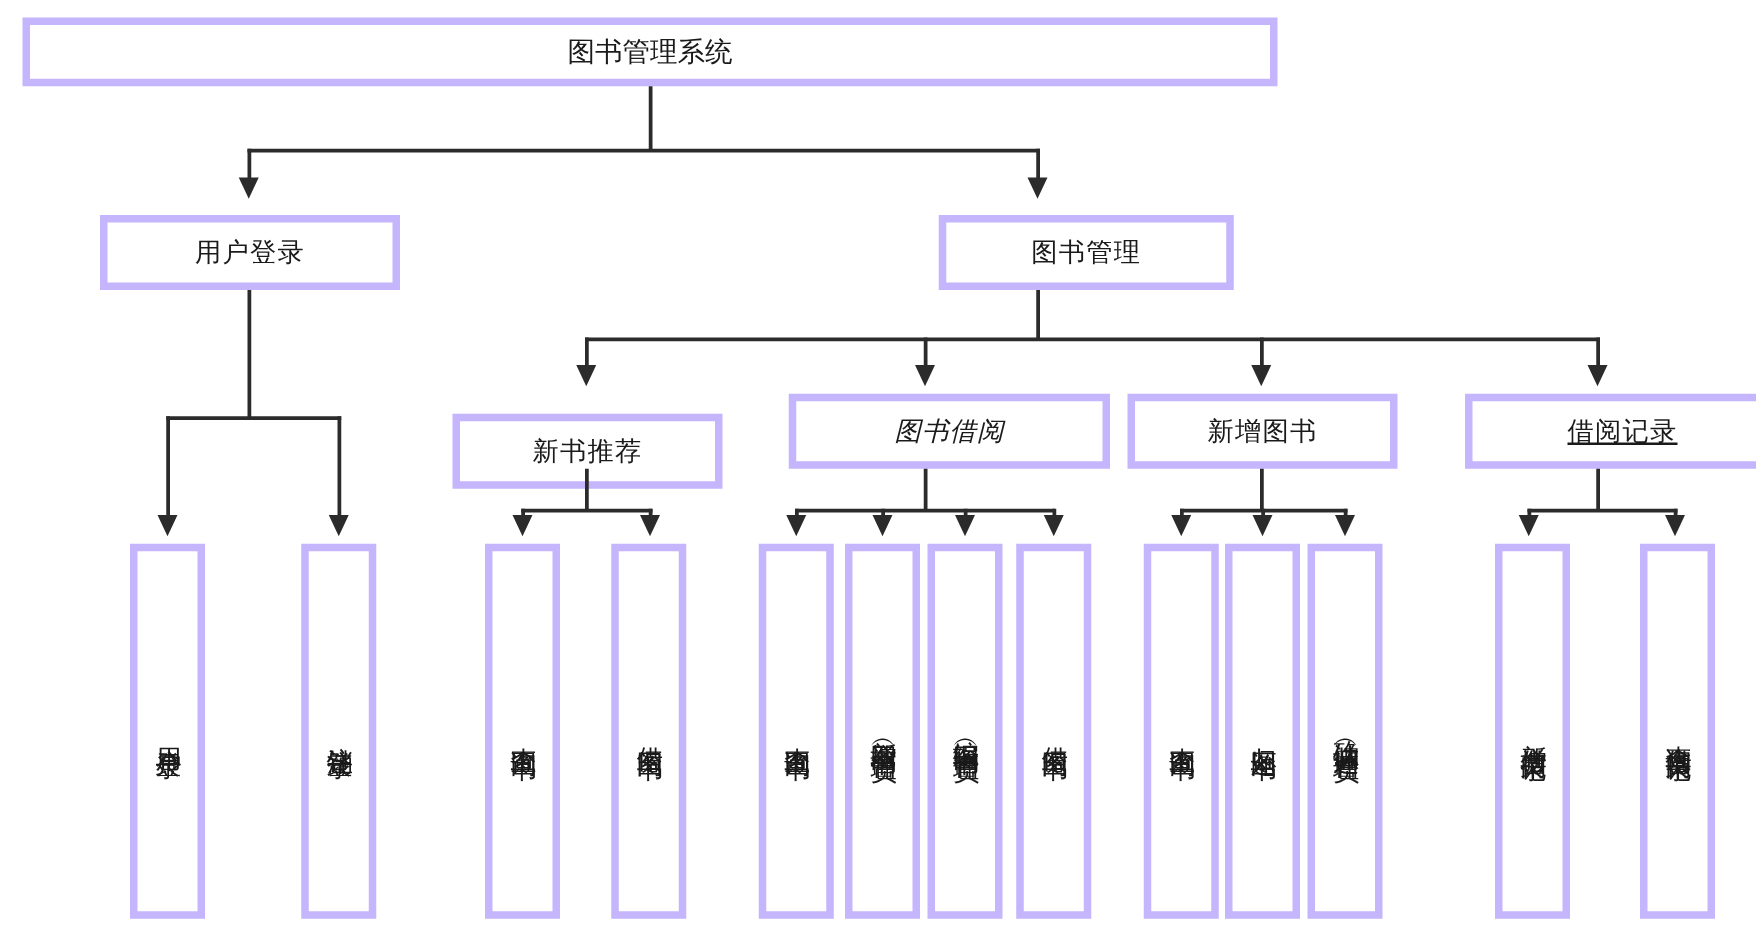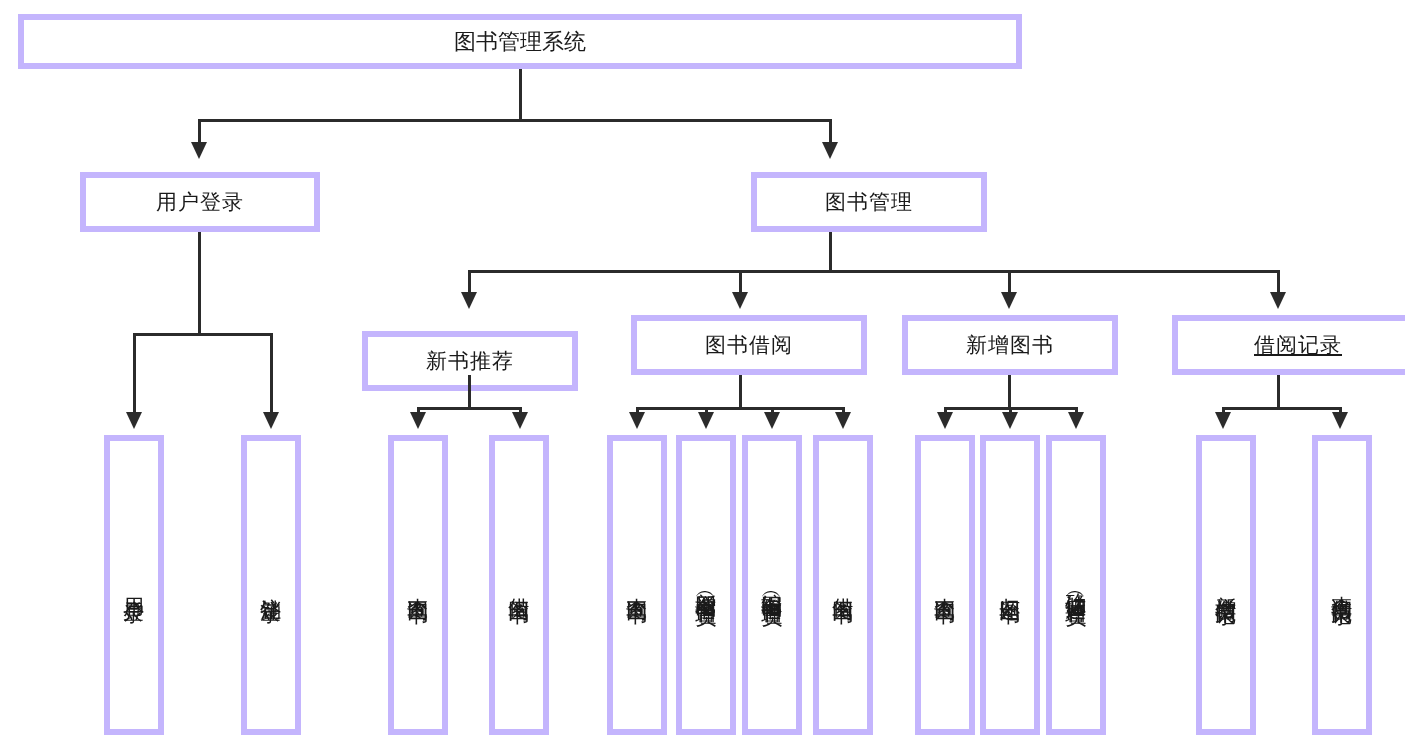--- a/index.html
+++ b/index.html
@@ -56,21 +56,21 @@
   <div class="ln v" style="left:739px;top:270px;height:23px;"></div>
   <div class="arrow" style="left:732px;top:292px;"></div>
   <div class="ln v" style="left:1008px;top:270px;height:23px;"></div>
   <div class="arrow" style="left:1001px;top:292px;"></div>
   <div class="ln v" style="left:1277px;top:270px;height:23px;"></div>
   <div class="arrow" style="left:1270px;top:292px;"></div>
 
   <div class="node horiz" style="left:362px;top:331px;width:216px;height:60px;">
     <span>新书推荐</span>
   </div>
-  <div class="node horiz" style="left:631px;top:315px;width:236px;height:60px;">
+  <div class="node horiz" style="left:631px;top:315px;width:257px;height:60px;font-style:italic;">
     <span>图书借阅</span>
   </div>
   <div class="node horiz" style="left:902px;top:315px;width:216px;height:60px;">
     <span>新增图书</span>
   </div>
   <div class="node horiz" style="left:1172px;top:315px;width:252px;height:60px;text-decoration:underline;">
     <span>借阅记录</span>
   </div>
 
   <div class="ln v" style="left:468px;top:375px;height:34px;"></div>

